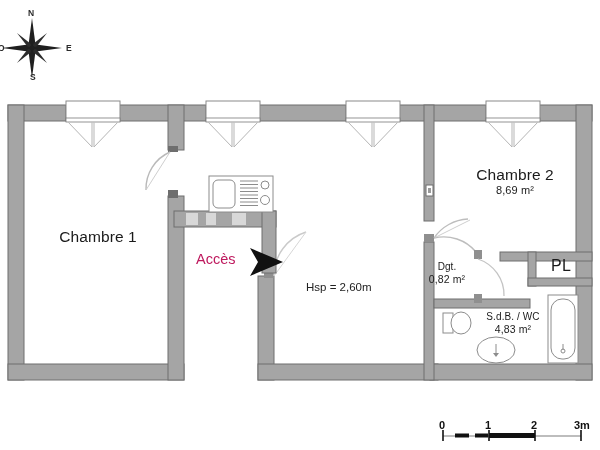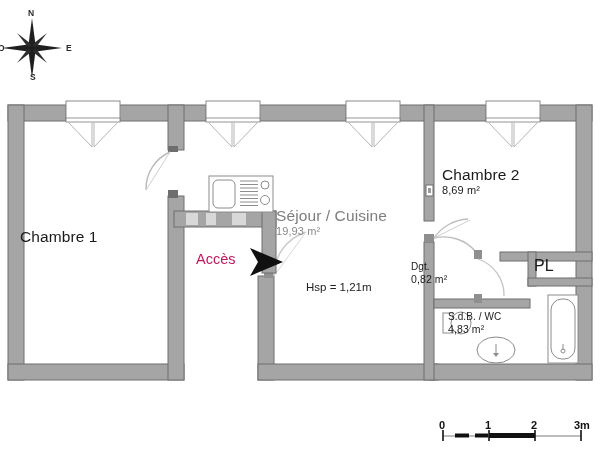--- a/index.html
+++ b/index.html
@@ -23,20 +23,21 @@
   svg#floorplan-svg {
     position: absolute;
     left: 0;
     top: 0;
     width: 600px;
     height: 450px;
     display: block;
   }
   .lbl {
     position: absolute;
+    text-align: center;
     color: #1a1a1a;
     white-space: nowrap;
     line-height: 1.15;
     user-select: none;
   }
   .room-name {
     font-size: 15.5px;
     letter-spacing: 0.1px;
   }
   .room-area {
@@ -257,24 +258,20 @@
 
   <span class="compass-letter" style="left:28px; top:8px;">N</span>
   <span class="compass-letter" style="left:66px; top:43px;">E</span>
   <span class="compass-letter" style="left:30px; top:72px;">S</span>
   <span class="compass-letter" style="left:-2px; top:43px;">O</span>
 
   <div class="lbl" style="left:20px; top:228px; width:156px;">
     <div class="room-name">Chambre 1</div>
   </div>
 
-  <div class="lbl" style="left:276px; top:207px; width:142px;">
-    <div class="room-name room-name-faded">Séjour / Cuisine</div>
-    <div class="room-area room-area-faded">19,93 m²</div>
-  </div>
 
   <div class="lbl" style="left:442px; top:166px; width:146px;">
     <div class="room-name">Chambre 2</div>
     <div class="room-area">8,69 m²</div>
   </div>
 
   <div class="lbl" style="left:411px; top:261px; width:72px;">
     <div class="room-name small-name">Dgt.</div>
     <div class="room-area small-area">0,82 m²</div>
   </div>
@@ -283,20 +280,20 @@
     <div class="room-name small-name">S.d.B. / WC</div>
     <div class="room-area small-area">4,83 m²</div>
   </div>
 
   <div class="lbl" style="left:534px; top:257px; width:54px;">
     <div class="room-name pl-name">PL</div>
   </div>
 
   <div class="lbl access-text" style="left:196px; top:251px; width:56px; text-align:left;">Accès</div>
 
-  <div class="lbl hsp-text" style="left:306px; top:281px; width:110px; text-align:left;">Hsp = 1,21m</div>
+  <div class="lbl hsp-text" style="left:306px; top:281px; width:110px; text-align:left;">Hsp = 2,60m</div>
 
   <span class="scale-num" style="left:439px; top:419px;">0</span>
   <span class="scale-num" style="left:485px; top:419px;">1</span>
   <span class="scale-num" style="left:531px; top:419px;">2</span>
   <span class="scale-num" style="left:574px; top:419px;">3m</span>
 
 </div>
 
 </body></html>

